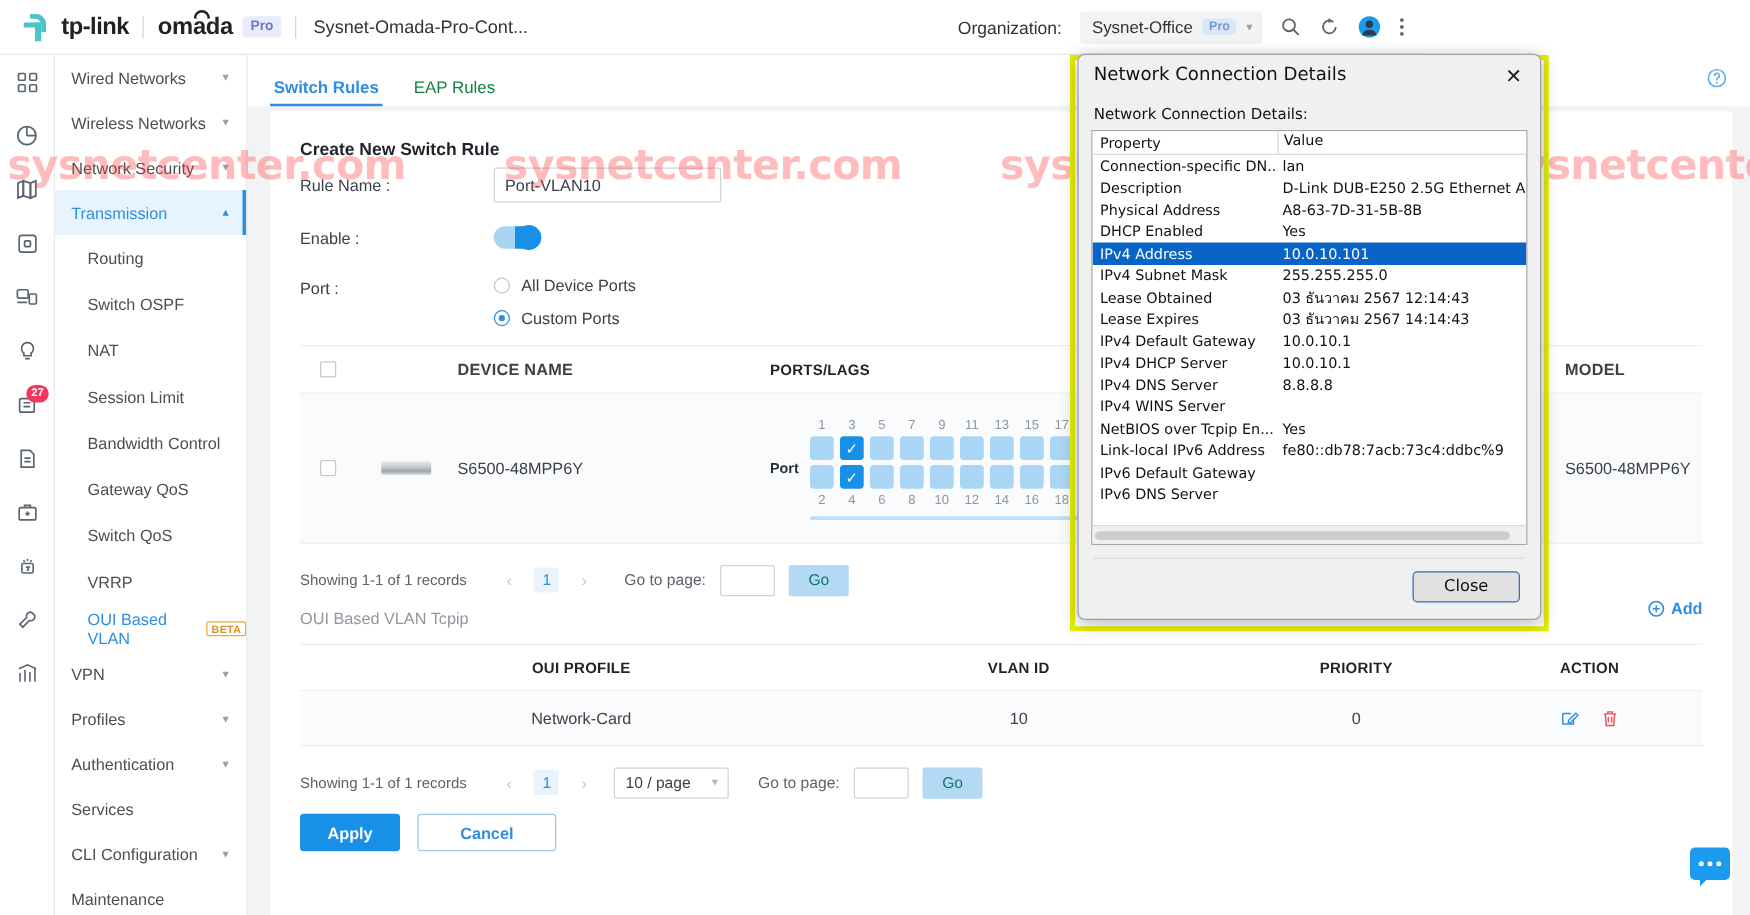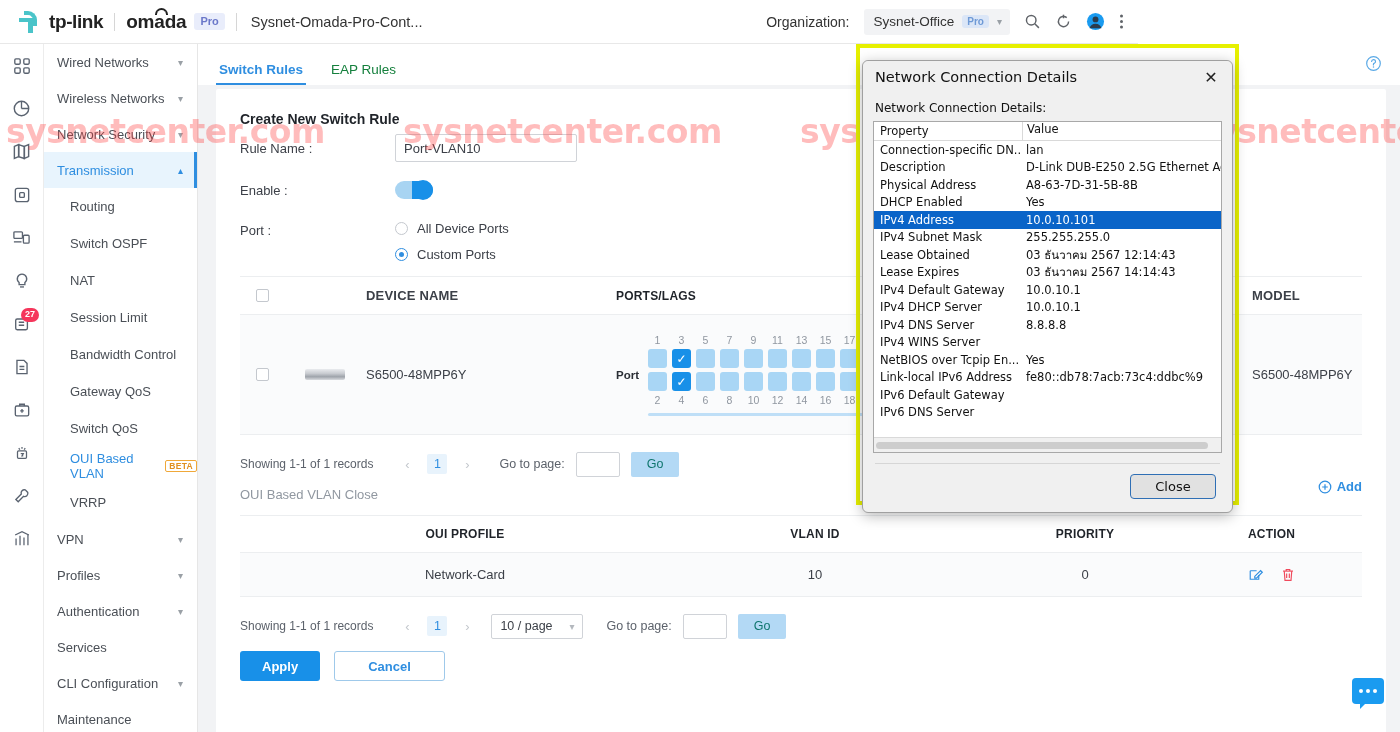--- a/index.html
+++ b/index.html
@@ -274,21 +274,21 @@
     border-left: 6px solid #1a9bf0; border-bottom: 6px solid transparent;
   }
   .chat-dot { width: 4px; height: 4px; border-radius: 50%; background: #fff; }
 
   
   .dlg-highlight {
     position: absolute; left: 856px; top: 44px; width: 383px; height: 461px;
     border: 4px solid #e6f000; z-index: 50;
   }
   .dialog {
-    position: absolute; left: 862px; top: 60px; width: 371px; height: 453px;
+    position: absolute; left: 862px; top: 43px; width: 371px; height: 453px;
     background: #f0f0f0; border: 1px solid #a0a0a0; border-radius: 6px;
     font-family: "DejaVu Sans", sans-serif; z-index: 51;
     box-shadow: 0 3px 14px rgba(0,0,0,0.28);
   }
   .dlg-title {
     display: flex; align-items: center; height: 32px; padding: 0 6px 0 12px;
     background: #f0f0f0; border-radius: 6px 6px 0 0;
   }
   .dlg-title .t { font-size: 14.5px; color: #111; font-family: "DejaVu Sans", sans-serif; }
   .dlg-close {
@@ -500,26 +500,26 @@
     </div>
     <div class="nav-sub">
       <span>Bandwidth Control</span>
     </div>
     <div class="nav-sub">
       <span>Gateway QoS</span>
     </div>
     <div class="nav-sub">
       <span>Switch QoS</span>
     </div>
+    <div class="nav-sub">
+      <span>VRRP</span>
+    </div>
     <div class="nav-sub sel">
       <span>OUI Based VLAN</span>
       <span class="beta-chip">BETA</span>
-    </div>
-    <div class="nav-sub">
-      <span>VRRP</span>
     </div>
     <div class="nav-group">
       <span>VPN</span>
       <span class="chev">▾</span>
     </div>
     <div class="nav-group">
       <span>Profiles</span>
       <span class="chev">▾</span>
     </div>
     <div class="nav-group">
@@ -679,21 +679,21 @@
         <span class="info">Showing 1-1 of 1 records</span>
         <span class="pg-arrow">‹</span>
         <span class="pg-num">1</span>
         <span class="pg-arrow">›</span>
         <span class="gotop">Go to page:</span>
         <input class="goinput" type="text" value="" style="">
         <button class="gobtn">Go</button>
       </div>
 
       <div style="position:relative; height:26px;">
-        <div class="sub-title">OUI Based VLAN Close</div>
+        <div class="sub-title">OUI Based VLAN Tcpip</div>
         <div class="add-btn" style="top:0px">
           <svg width="14" height="14" viewBox="0 0 16 16" fill="none" stroke="#2f8ee0" stroke-width="1.4">
             <circle cx="8" cy="8" r="6.6"></circle>
               <path d="M8 4.8v6.4M4.8 8h6.4"></path>
           </svg>
           <span>Add</span>
         </div>
       </div>
 
       <div class="oui-table">

